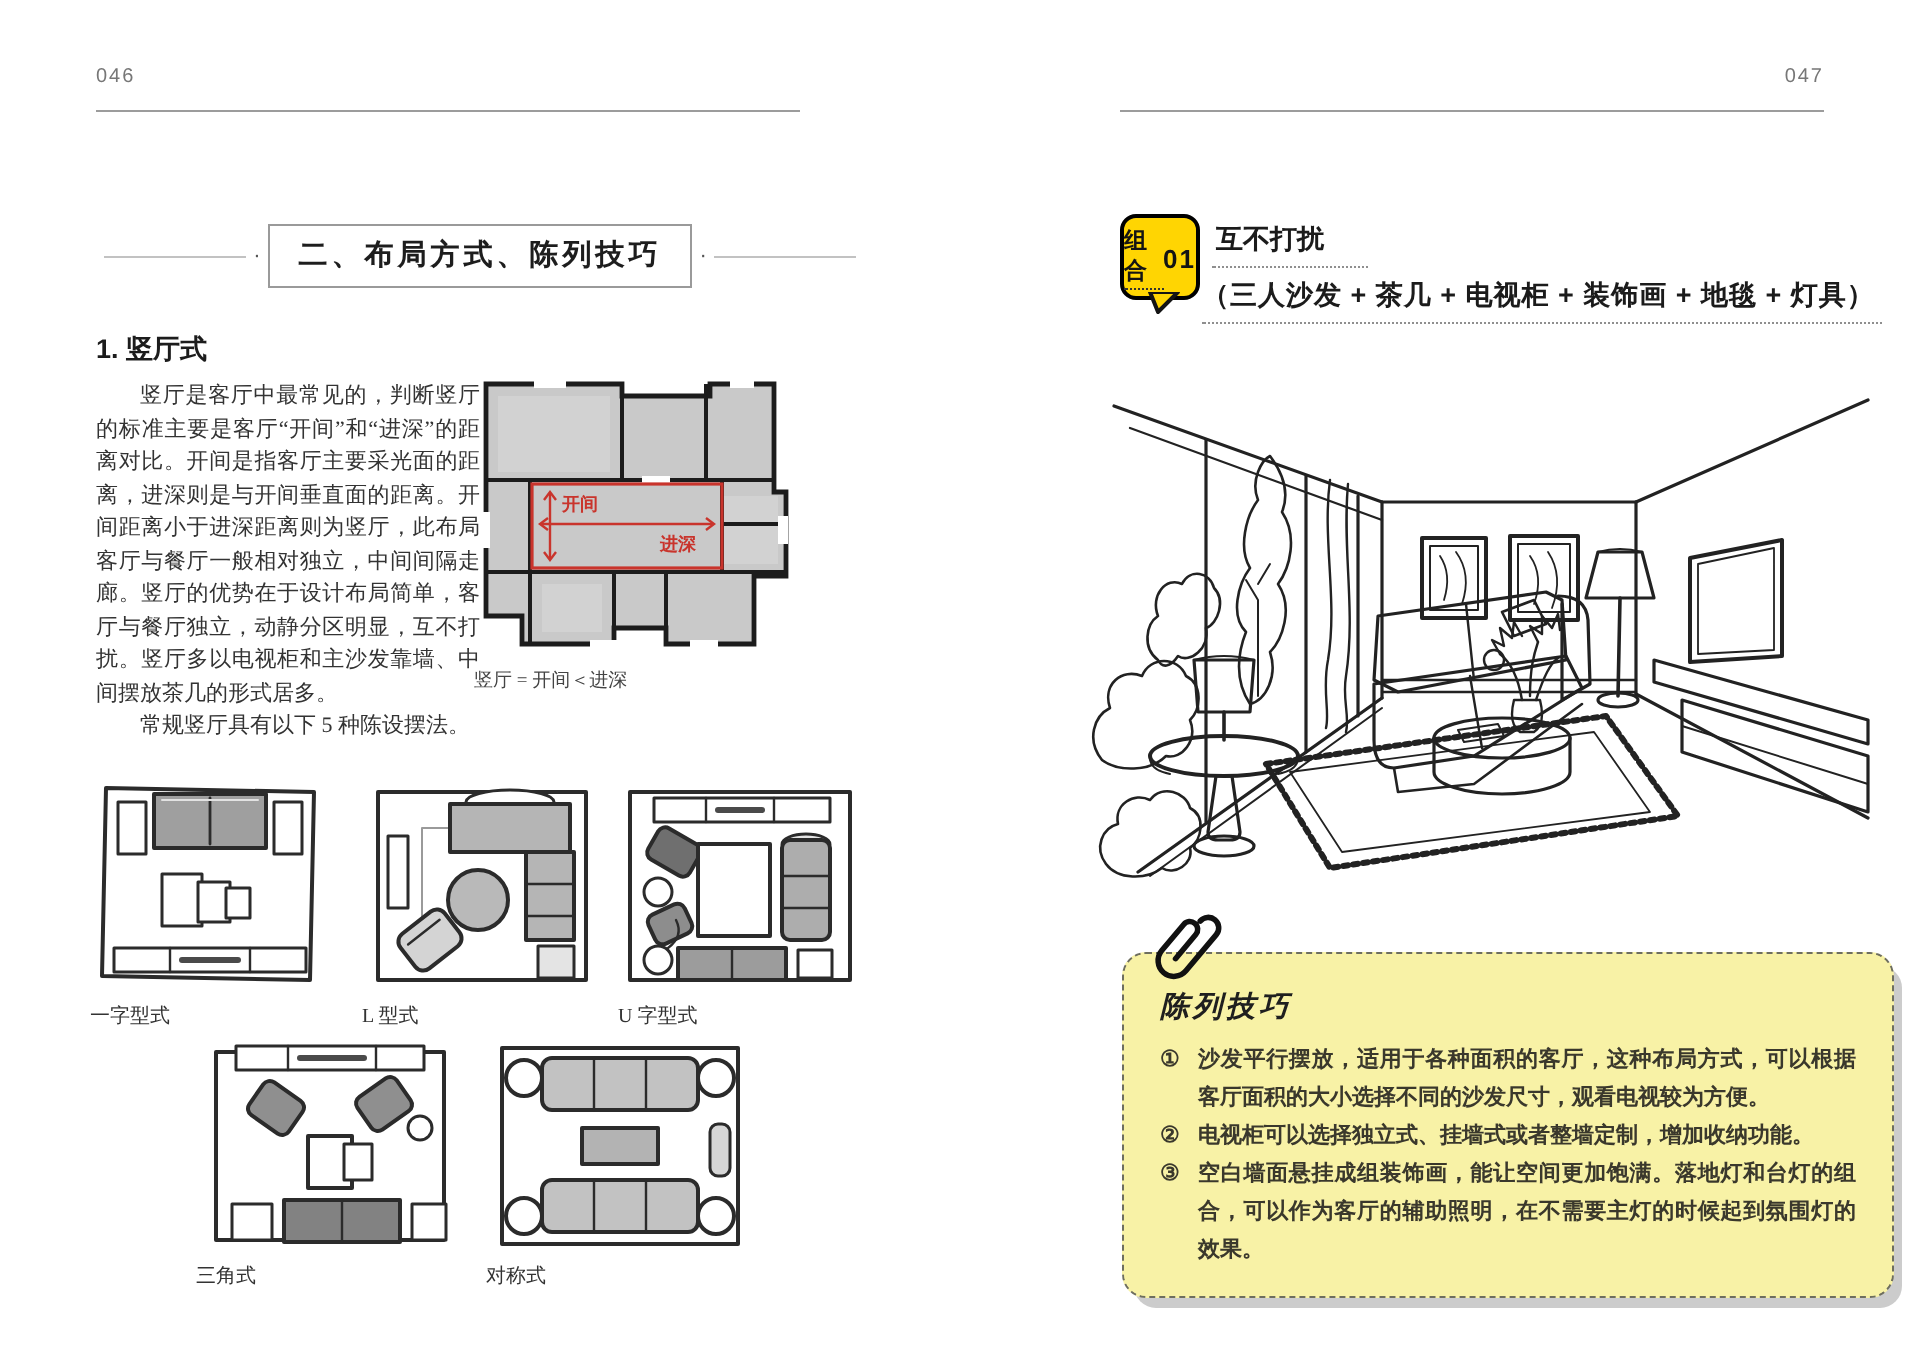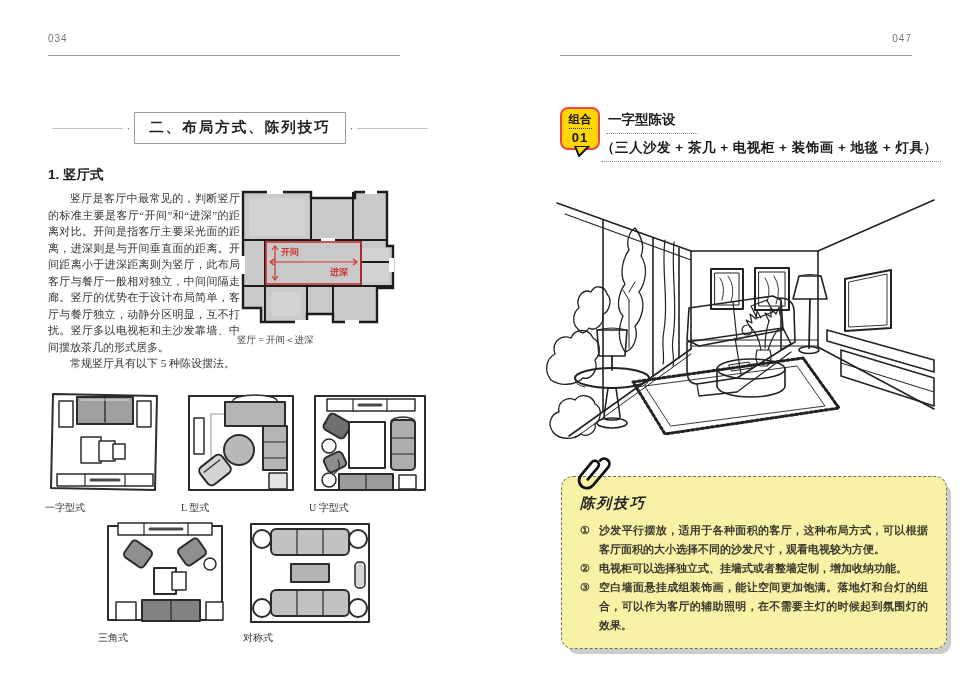--- a/index.html
+++ b/index.html
@@ -28,22 +28,22 @@
     font-family:"Liberation Sans", sans-serif; font-weight:bold; font-size:13.5px; color:#1c1c1c; }
   .bodycol { position:absolute; left:48px; top:190px; width:192px; }
   .bodycol p { font-size:11px; line-height:16.5px; text-align:justify;
     text-indent:2em; color:#333; }
   figure { position:absolute; }
   figcaption { font-size:9.5px; color:#444; margin-top:4px; }
   .diagram figcaption { font-size:10px; color:#333; margin-top:3px; }
 
   
   .combo-badge { position:absolute; left:80px; top:107px; width:40px; height:43px;
-    background:#ffd502; border:2px solid #ef4444; border-radius:8px;
-    display:flex; flex-direction:column; align-items:center; justify-content:center;
+    background:#ffd502; border:2px solid #000000; border-radius:8px;
+    display:flex; align-items:center; justify-content:center;
     font-family:"Liberation Sans", sans-serif; font-weight:bold; color:#141414; z-index:2; }
   .combo-badge .l1 { font-size:11.5px; border-bottom:1px dotted #333; padding-bottom:1px; }
   .combo-badge .l2 { font-size:13px; letter-spacing:1px; margin-top:1px; }
   .badge-tail { position:absolute; left:10px; bottom:-10px; }
   .combo-title { position:absolute; left:126px; top:111px;
     font-family:"Liberation Sans", sans-serif; font-weight:bold; font-size:13.5px; color:#1b1b1b;
     border-bottom:1px dotted #8f8f8f; padding:0 22px 4px 2px; }
   .combo-subtitle { position:absolute; left:121px; top:139px;
     font-family:"Liberation Sans", sans-serif; font-weight:bold; font-size:13.5px; color:#1b1b1b;
     border-bottom:1px dotted #8f8f8f; padding:0 4px 4px 0; letter-spacing:0.5px; white-space:nowrap; }
@@ -61,21 +61,21 @@
 
   svg { display:block; }
   svg text { font-family:"Liberation Serif", serif; }
 </style>
 </head>
 <body>
 
 <div class="spread">
 
   <section class="page left">
-    <span class="pagenum" style="left:48px">034</span>
+    <span class="pagenum" style="left:48px">046</span>
     <div class="pagerule" style="left:48px; width:352px"></div>
 
     <div class="section-title-row">
       <span class="tline"></span>
       <span class="tdot">·</span>
       <span class="section-title-box">二、布局方式、陈列技巧</span>
       <span class="tdot">·</span>
       <span class="tline"></span>
     </div>
 
@@ -241,21 +241,21 @@
     <span class="pagenum" style="right:48px">047</span>
     <div class="pagerule" style="left:80px; width:352px"></div>
 
     <div class="combo-badge">
       <span class="l1">组合</span>
       <span class="l2">01</span>
       <svg class="badge-tail" width="20" height="12" viewBox="0 0 20 12">
         <path d="M3,0 H17 L7,10 Z" fill="#ffd502" stroke="#141414" stroke-width="2" stroke-linejoin="round"></path>
       </svg>
     </div>
-    <div class="combo-title">一字型陈设</div>
+    <div class="combo-title">互不打扰</div>
     <div class="combo-subtitle">（三人沙发 + 茶几 + 电视柜 + 装饰画 + 地毯 + 灯具）</div>
 
     <svg class="illustration" width="397" height="280" viewBox="0 0 397 280" stroke="#222222" fill="none" stroke-width="1.6" stroke-linecap="round" stroke-linejoin="round">
 
       <g stroke-width="1.3">
         <path d="M10,200 C2,190 6,178 14,174 C10,162 20,154 30,158 C34,148 48,148 52,158 C60,162 60,174 54,180 C58,190 50,200 42,198 C34,206 18,206 10,200 Z"></path>
         <path d="M84,172 C76,160 78,146 82,136 C74,128 78,112 84,104 C78,94 82,78 88,70 C84,60 90,50 94,48 C100,56 104,66 100,76 C108,88 104,104 98,112 C106,124 100,140 94,146 C98,158 92,170 84,172 Z"></path>
         <path d="M88,168 V120 M88,120 l-6,-10 M88,112 l6,-10" stroke-width="1"></path>
         <path d="M38,150 C30,144 32,132 38,128 C34,118 42,108 50,112 C54,104 64,106 66,114 C72,120 68,132 62,134 C64,144 54,152 48,148 C44,154 40,154 38,150 Z"></path>
         <path d="M12,252 C6,244 10,234 18,232 C16,222 26,216 34,220 C40,212 52,216 54,224 C62,228 60,240 54,244 C56,252 46,258 40,254 C32,260 18,260 12,252 Z"></path>

